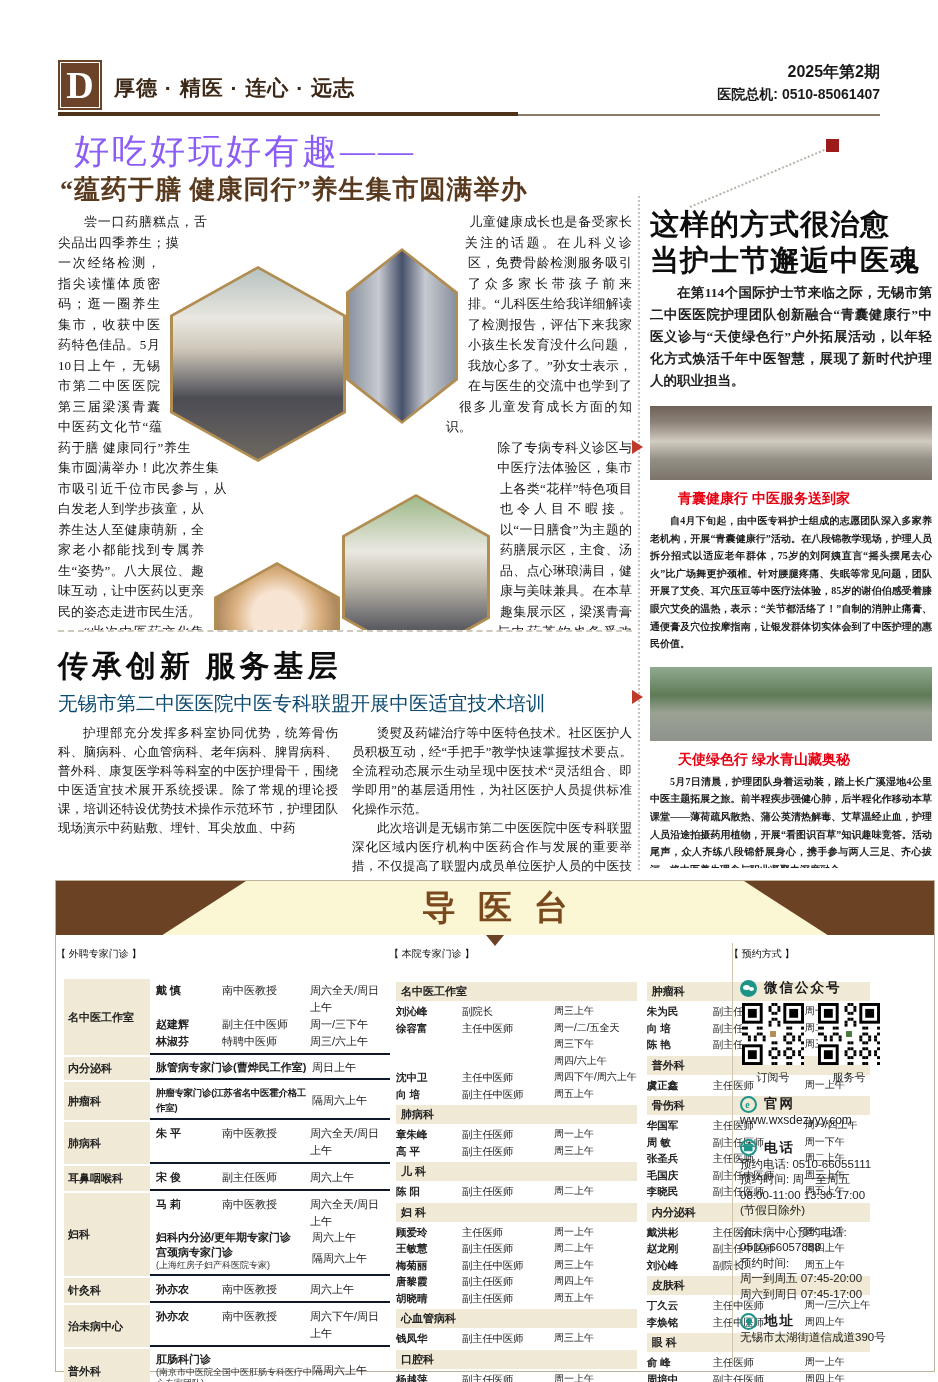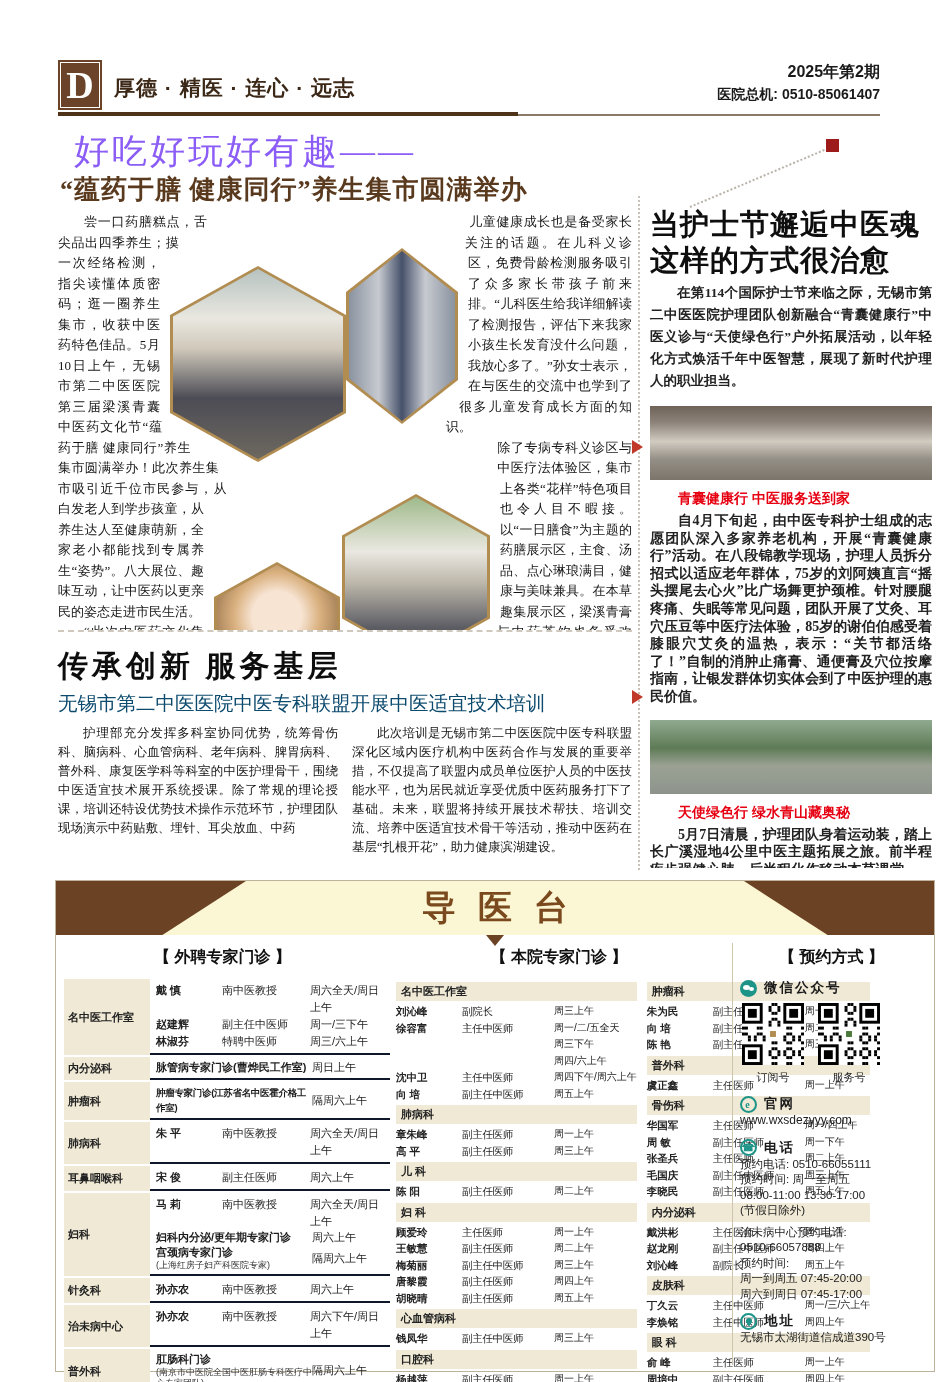--- a/index.html
+++ b/index.html
@@ -44,40 +44,40 @@
               border-left:11px solid #c0392b;left:632px;}
   .a2{position:absolute;left:650px;top:206px;width:282px;height:662px;overflow:hidden;}
   .a2-title{font-size:29px;line-height:36px;font-weight:bold;color:#0e0e0e;letter-spacing:1px;}
   .a2 .intro{margin-top:4px;font-family:"Liberation Serif","DejaVu Serif",serif;font-weight:600;
              font-size:13.5px;line-height:22px;text-align:justify;text-indent:2em;color:#222;}
   .a2-photo{width:282px;height:74px;margin-top:14px;position:relative;}
   .ph-taichi{background:linear-gradient(180deg,#6f6358 0%,#8c8279 22%,#d1cbc0 48%,#948f86 72%,#7b746b 100%);}
   .ph-walk{background:linear-gradient(180deg,#90aa90 0%,#5e7b56 38%,#9ba294 62%,#8d938b 100%);}
   .a2-cap{margin-top:10px;font-size:14px;font-weight:bold;color:#e60012;text-indent:2em;}
   .a2-body{margin-top:4px;font-family:"Liberation Serif","DejaVu Serif",serif;font-weight:600;
-           font-size:14px;line-height:17.6px;text-align:justify;text-indent:2em;color:#222;}
+           font-size:10px;line-height:17.6px;text-align:justify;text-indent:2em;color:#222;}
   
   .a3-title{position:absolute;left:58px;top:646px;font-size:30px;font-weight:bold;color:#0d0d0d;letter-spacing:4px;
             font-family:"Liberation Serif","DejaVu Serif",serif;}
   .a3-sub{position:absolute;left:58px;top:690px;font-size:19.5px;font-weight:normal;color:#0c4a6e;}
   .a3-body{position:absolute;left:58px;top:724px;width:574px;height:152px;display:flex;gap:14px;overflow:hidden;}
   .a3-body .a-col{font-size:12.5px;line-height:19px;}
   
   .guide{position:absolute;left:55px;top:880px;width:880px;height:492px;border:1px solid #bdb29b;background:#fff;box-sizing:border-box;}
   .g-banner{position:relative;height:54px;background:#fbf6d3;}
   .g-trap-l{position:absolute;left:0;top:0;width:190px;height:54px;background:#6b4223;
             clip-path:polygon(0 0,100% 0,56% 100%,0 100%);}
   .g-trap-r{position:absolute;right:0;top:0;width:190px;height:54px;background:#6b4223;
             clip-path:polygon(0 0,100% 0,100% 100%,44% 100%);}
   .g-title{position:absolute;left:0;right:0;top:4px;text-align:center;font-size:34px;font-weight:bold;color:#7a4a1e;
            letter-spacing:22px;text-indent:22px;font-family:"Liberation Serif","DejaVu Serif",serif;}
   .g-arrow{position:absolute;left:50%;top:54px;margin-left:-9px;width:0;height:0;
            border-left:9px solid transparent;border-right:9px solid transparent;border-top:11px solid #6b4223;}
   .g-heads{position:absolute;left:0;top:66px;width:100%;display:flex;}
-  .g-heads div{font-size:16px;font-weight:bold;color:#111;text-align:center;}
+  .g-heads div{font-size:10px;font-weight:normal;color:#111;text-align:left;}
   .gh-ext{width:333px;} .gh-int{width:340px;} .gh-book{flex:1;}
   
   .ext{position:absolute;left:8px;top:98px;width:326px;}
   .g-row{display:flex;margin-bottom:2px;align-items:stretch;}
   .g-dept{width:86px;background:#efe9d5;font-weight:bold;font-size:11px;display:flex;align-items:center;padding:2px 4px;box-sizing:border-box;color:#222;}
   .g-entries{flex:1;border-bottom:2px solid #0f172a;padding:3px 0 3px 6px;}
   .g-line{display:flex;font-size:11px;line-height:17px;color:#222;}
   .g-nm{width:66px;font-weight:bold;}
   .g-tt{width:88px;}
   .g-sc{flex:1;}
@@ -165,41 +165,42 @@
   </div>
 
   <div class="dash-sep"></div>
 
   <div class="v-dotted"></div>
   <div class="red-marker" style="top:440px;"></div>
   <div class="red-marker" style="top:690px;"></div>
 
   <div class="a2">
     <div class="a2-title">
+      <div>这样的方式很治愈</div>
       <div>当护士节邂逅中医魂</div>
-      <div>这样的方式很治愈</div>
     </div>
     <div class="intro">在第114个国际护士节来临之际，无锡市第二中医医院护理团队创新融合“青囊健康行”中医义诊与“天使绿色行”户外拓展活动，以年轻化方式焕活千年中医智慧，展现了新时代护理人的职业担当。</div>
 
     <div class="a2-photo ph-taichi"></div>
     <div class="a2-cap">青囊健康行 中医服务送到家</div>
     <div class="a2-body">自4月下旬起，由中医专科护士组成的志愿团队深入多家养老机构，开展“青囊健康行”活动。在八段锦教学现场，护理人员拆分招式以适应老年群体，75岁的刘阿姨直言“摇头摆尾去心火”比广场舞更护颈椎。针对腰腿疼痛、失眠等常见问题，团队开展了艾灸、耳穴压豆等中医疗法体验，85岁的谢伯伯感受着膝眼穴艾灸的温热，表示：“关节都活络了！”自制的消肿止痛膏、通便膏及穴位按摩指南，让银发群体切实体会到了中医护理的惠民价值。</div>
 
     <div class="a2-photo ph-walk"></div>
     <div class="a2-cap">天使绿色行 绿水青山藏奥秘</div>
     <div class="a2-body">5月7日清晨，护理团队身着运动装，踏上长广溪湿地4公里中医主题拓展之旅。前半程疾步强健心肺，后半程化作移动本草课堂——薄荷疏风散热、蒲公英清热解毒、艾草温经止血，护理人员沿途拍摄药用植物，开展“看图识百草”知识趣味竞答。活动尾声，众人齐练八段锦舒展身心，携手参与两人三足、齐心拔河，将中医养生理念与职业凝聚力深度融合。</div>
   </div>
 
   <div class="a3-title">传承创新 服务基层</div>
   <div class="a3-sub">无锡市第二中医医院中医专科联盟开展中医适宜技术培训</div>
   <div class="a3-body">
     <div class="a-col">
         <p>护理部充分发挥多科室协同优势，统筹骨伤科、脑病科、心血管病科、老年病科、脾胃病科、普外科、康复医学科等科室的中医护理骨干，围绕中医适宜技术展开系统授课。除了常规的理论授课，培训还特设优势技术操作示范环节，护理团队现场演示中药贴敷、埋针、耳尖放血、中药</p>
       </div>
     <div class="a-col">
+        <p>烫熨及药罐治疗等中医特色技术。社区医护人员积极互动，经“手把手”教学快速掌握技术要点。全流程动态展示生动呈现中医技术“灵活组合、即学即用”的基层适用性，为社区医护人员提供标准化操作示范。</p>
         <p>此次培训是无锡市第二中医医院中医专科联盟深化区域内医疗机构中医药合作与发展的重要举措，不仅提高了联盟内成员单位医护人员的中医技能水平，也为居民就近享受优质中医药服务打下了基础。未来，联盟将持续开展技术帮扶、培训交流、培养中医适宜技术骨干等活动，推动中医药在基层“扎根开花”，助力健康滨湖建设。</p>
       </div>
   </div>
 
   <div class="guide">
     <div class="g-banner">
       <div class="g-trap-l"></div>
       <div class="g-trap-r"></div>
       <div class="g-title">导医台</div>
       <div class="g-arrow"></div>

